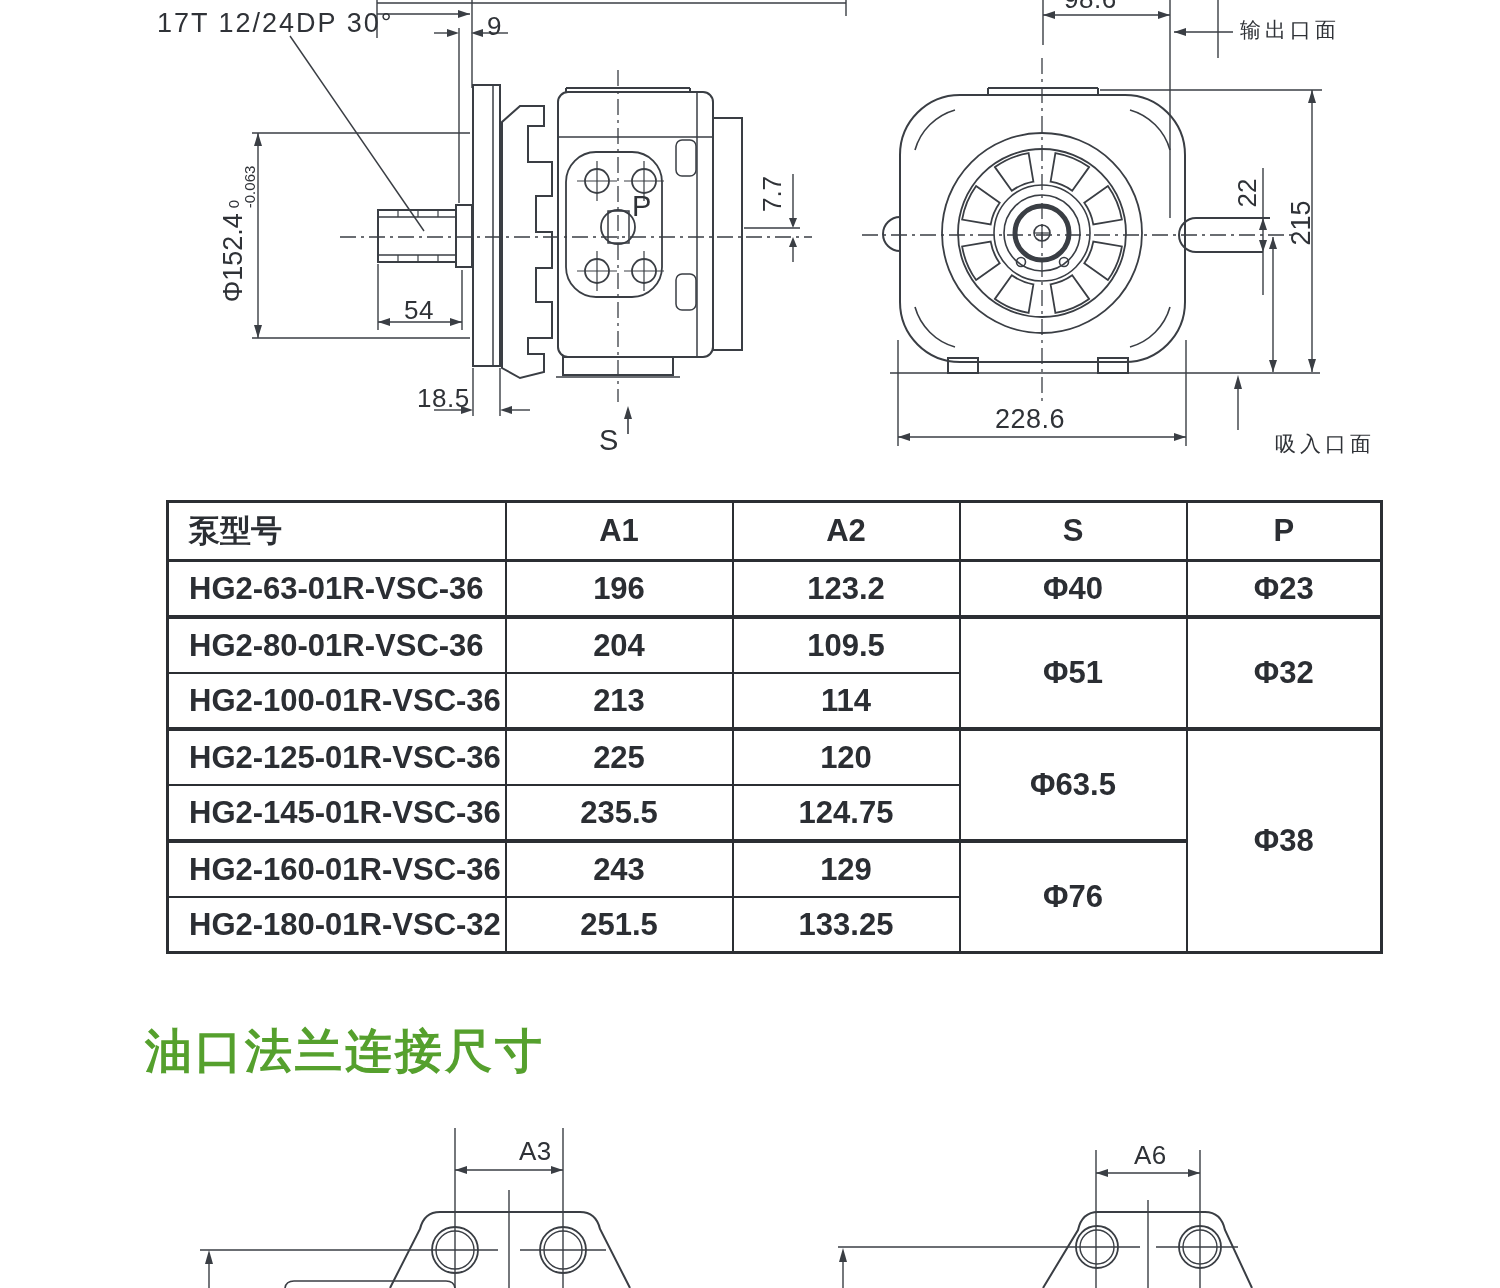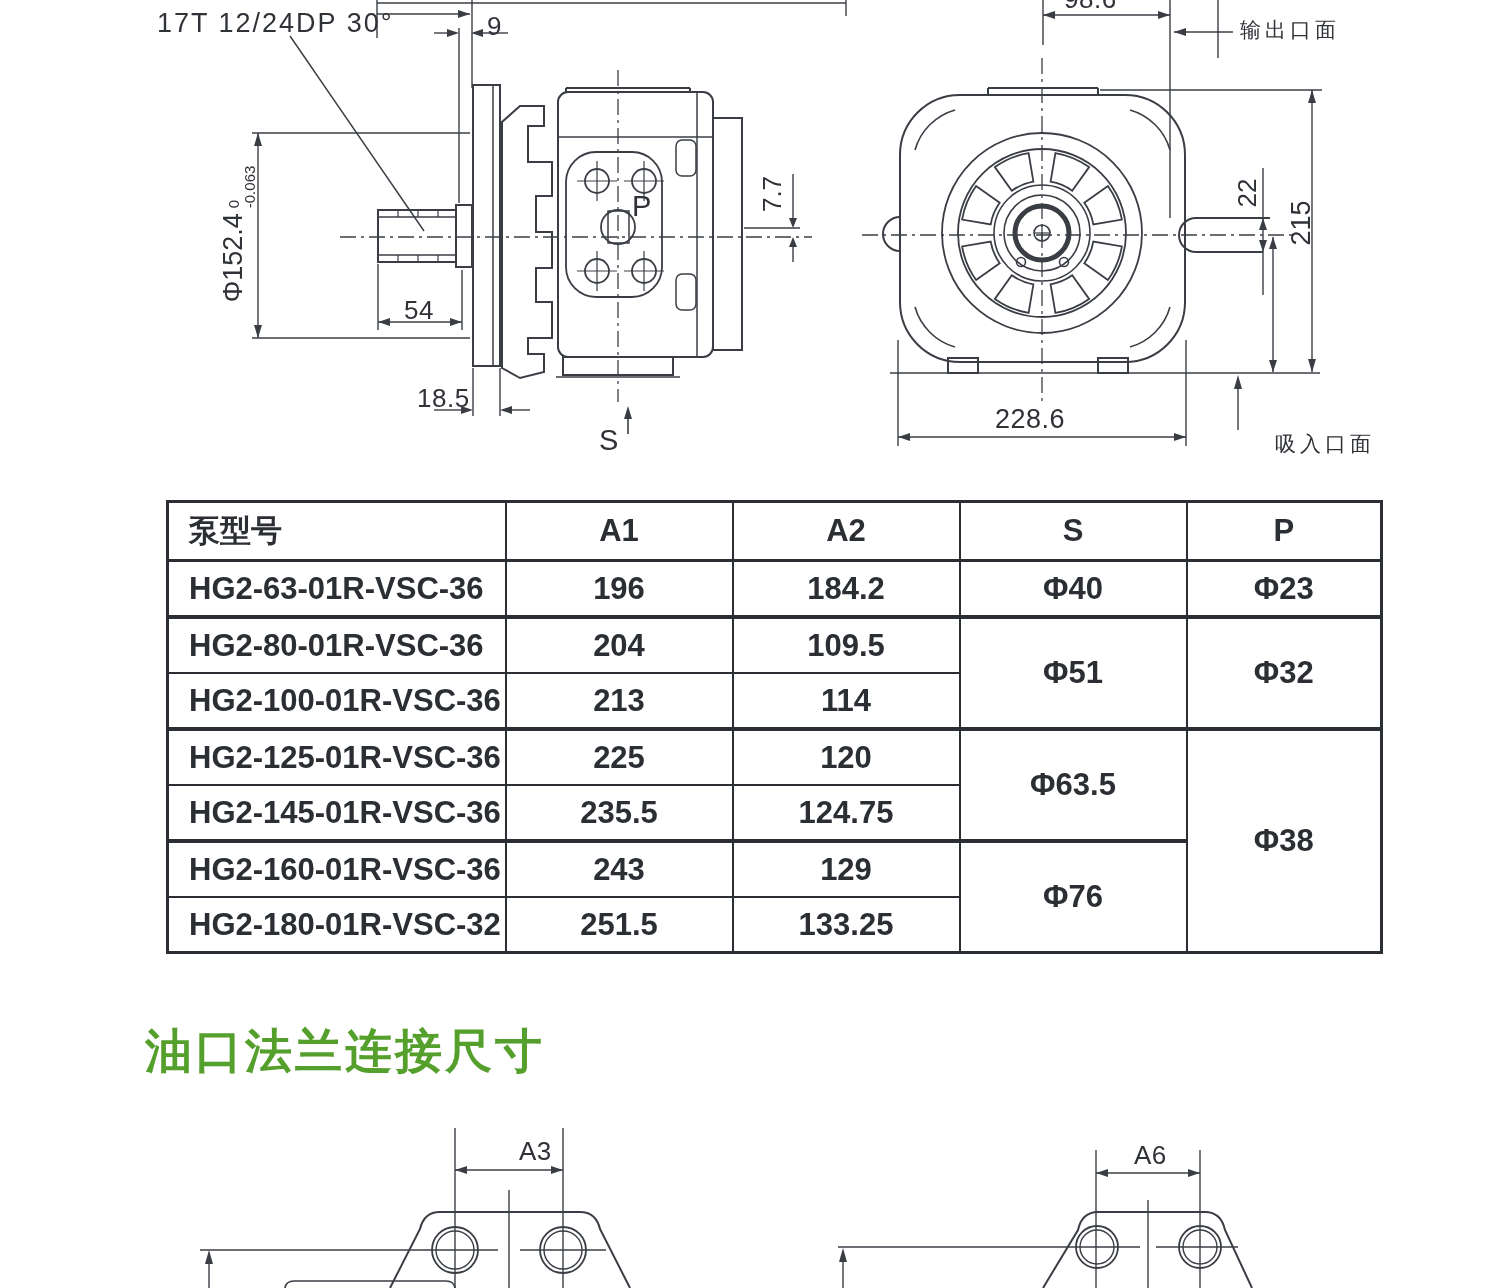--- a/index.html
+++ b/index.html
@@ -304,21 +304,21 @@
         <tr class="hdr">
       <th class="model">泵型号</th>
       <th>A1</th>
       <th>A2</th>
       <th>S</th>
       <th>P</th>
     </tr>
     <tr>
       <td class="model">HG2-63-01R-VSC-36</td>
       <td>196</td>
-      <td>184.2</td>
+      <td>123.2</td>
       <td>Φ40</td>
       <td>Φ23</td>
     </tr>
     <tr class="grp">
       <td class="model">HG2-80-01R-VSC-36</td>
       <td>204</td>
       <td>109.5</td>
       <td rowspan="2">Φ51</td>
       <td rowspan="2">Φ32</td>
     </tr>

